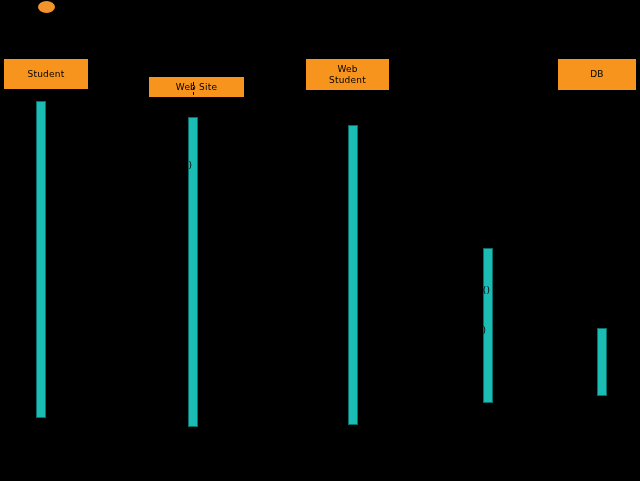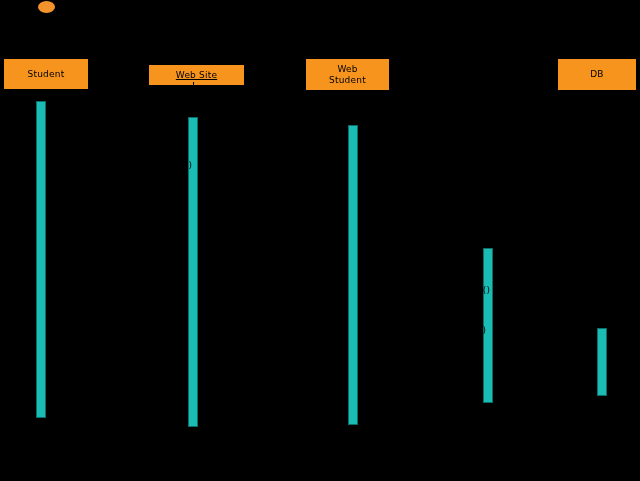--- a/index.html
+++ b/index.html
@@ -96,21 +96,21 @@
 <body>
 
 <div id="diagram-canvas">
 
   <div class="actor-head" style="left:38px; top:1px; width:17px; height:12px;"></div>
 
   <div class="participant-box" style="left:3px; top:58px; width:86px; height:32px;">
     <span class="pname">Student</span>
   </div>
 
-  <div class="participant-box" style="left:148px; top:64px; width:97px; height:22px;text-decoration:underline;">
+  <div class="participant-box" style="left:148px; top:76px; width:97px; height:22px;">
     <span class="pname">Web Site</span>
   </div>
 
   <div class="participant-box" style="left:305px; top:58px; width:85px; height:33px;">
     <span class="pname">Web
 Student</span>
   </div>
 
 
   <div class="participant-box" style="left:557px; top:58px; width:80px; height:33px;">

